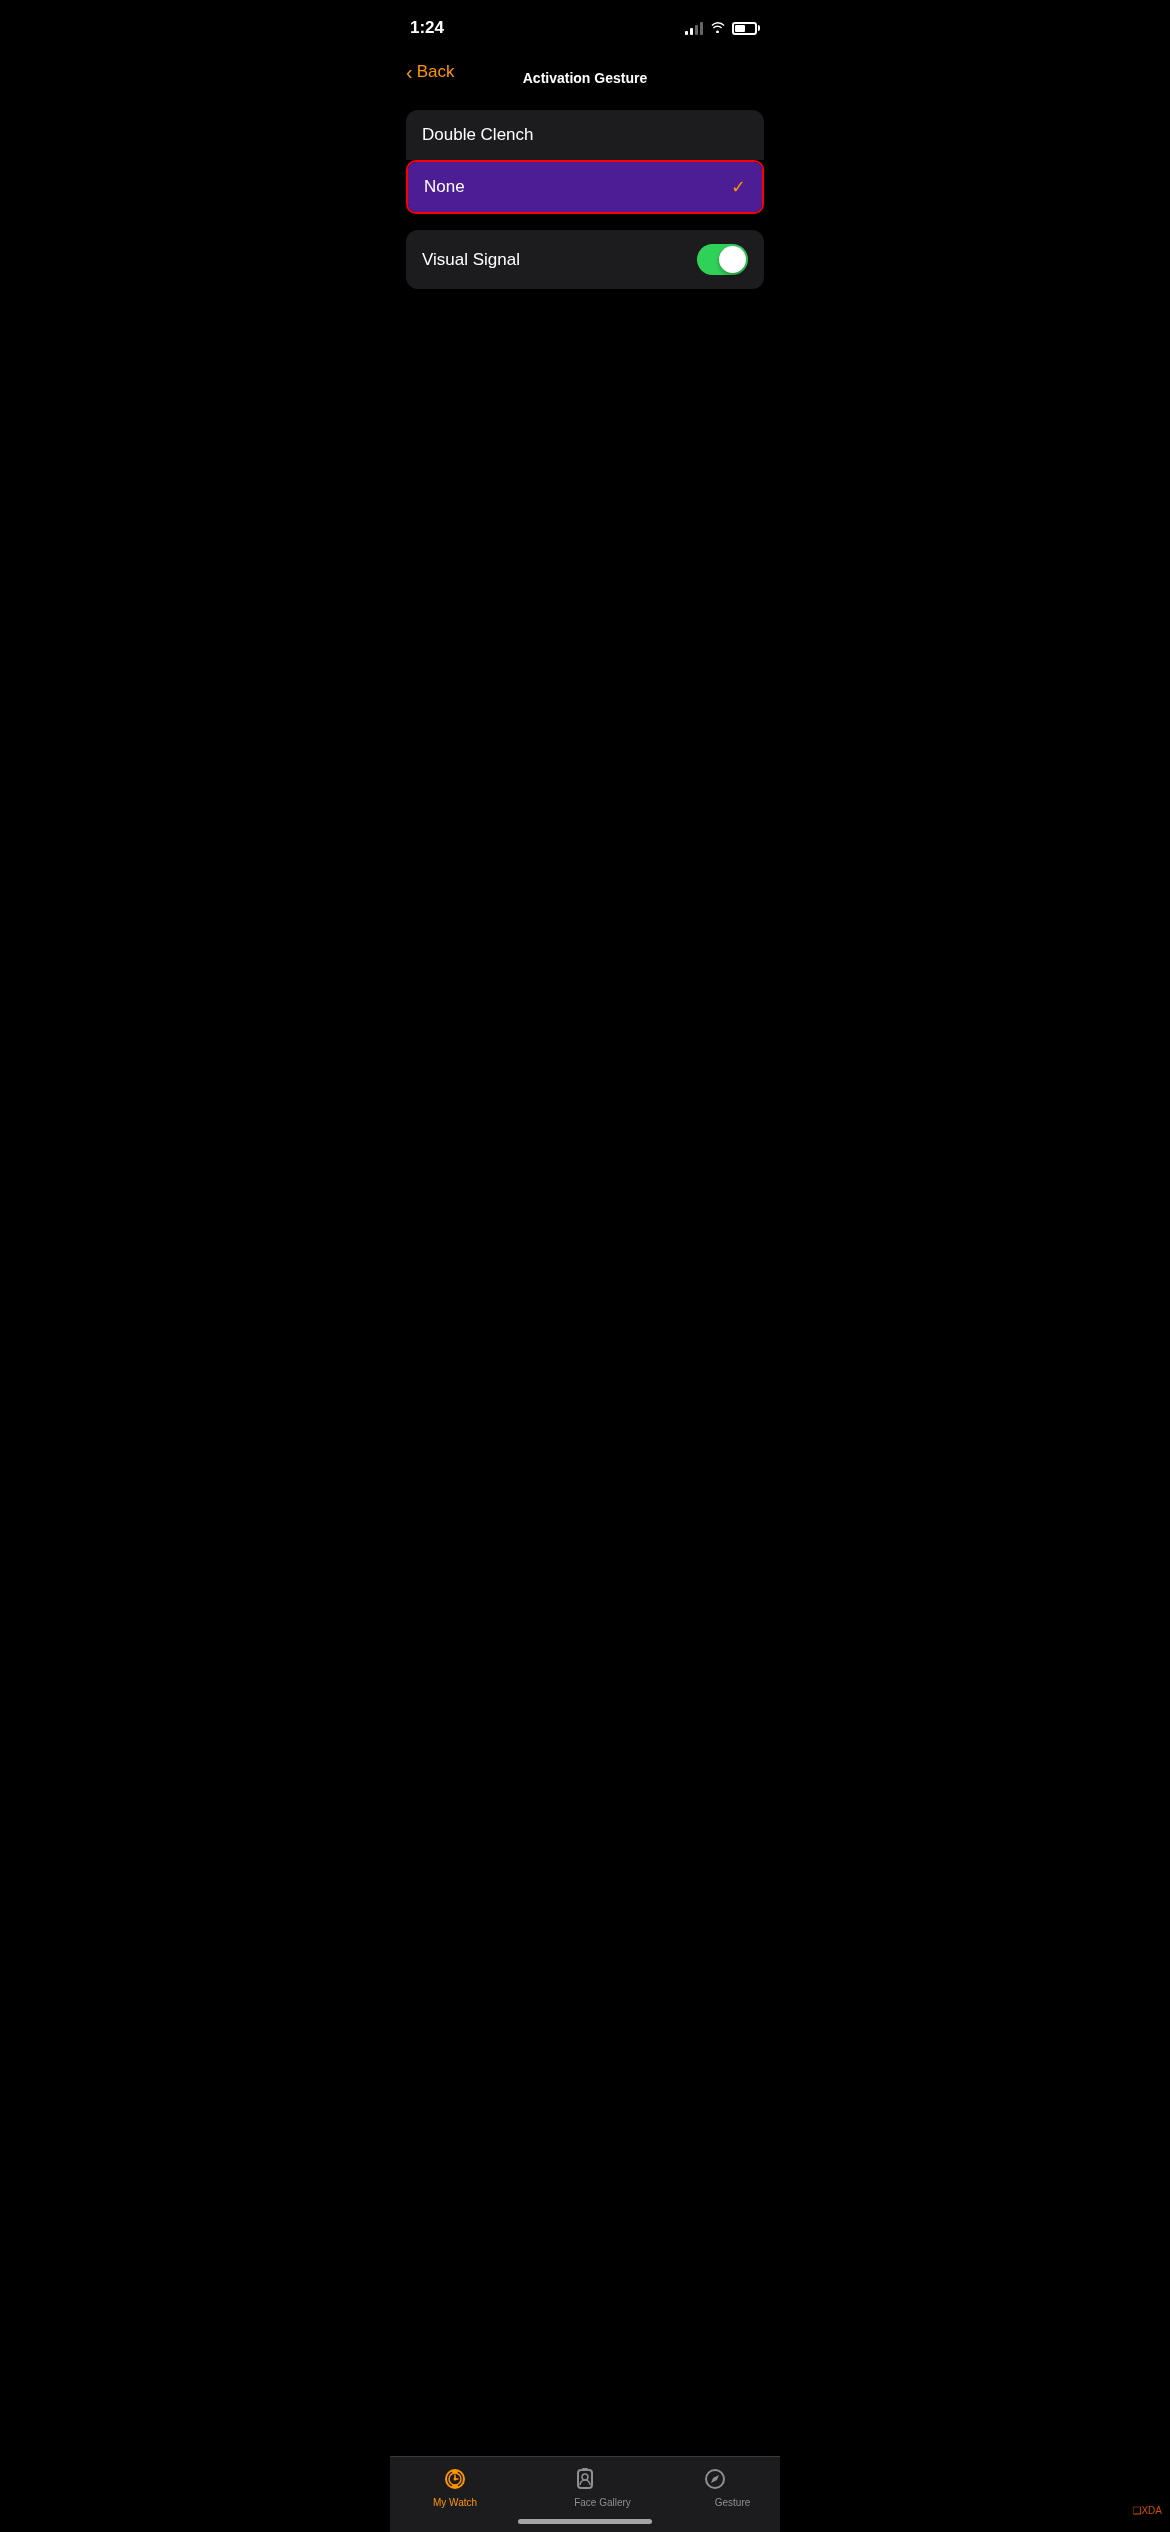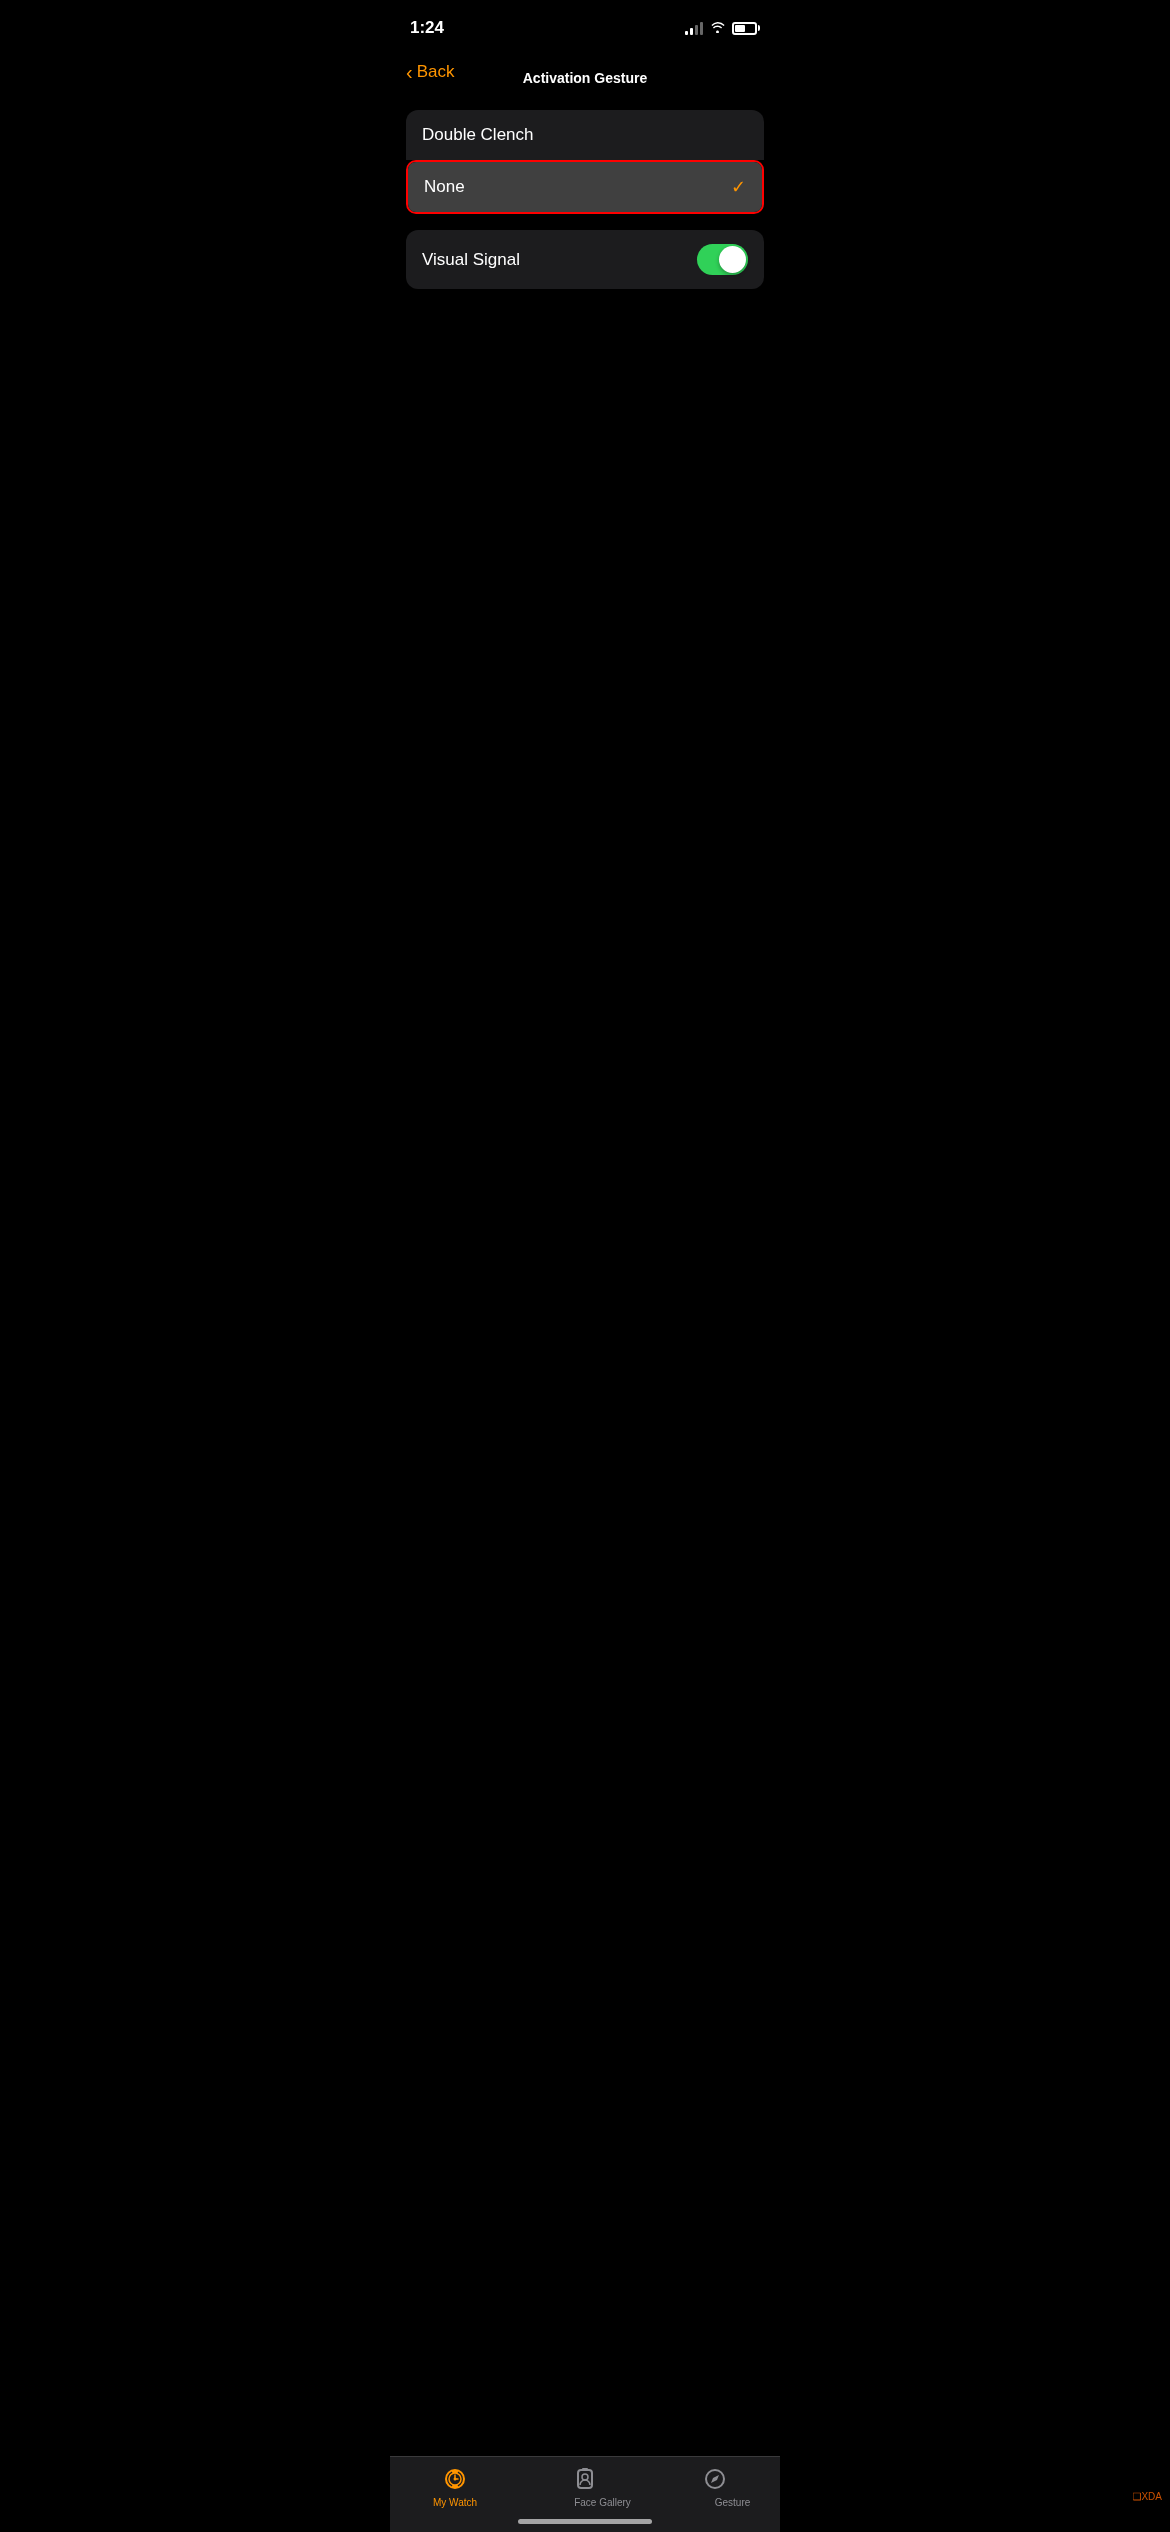--- a/index.html
+++ b/index.html
@@ -238,21 +238,21 @@
       width: 134px;
       height: 5px;
       background: #ffffff;
       border-radius: 3px;
       opacity: 0.6;
     }
 
     
     .xda-watermark {
       position: fixed;
-      bottom: 30px;
+      bottom: 16px;
       right: 8px;
       font-size: 10px;
       color: #ff6600;
       opacity: 0.8;
     }
   </style>
 </head>
 <body>
 
 <div class="status-bar">
@@ -288,21 +288,21 @@
   <span class="nav-title">Activation Gesture</span>
 </div>
 
 <div class="non-selected-section" style="margin: 8px 16px 0 16px; border-radius: 12px 12px 0 0;">
   <div class="list-item">
     <span class="list-item-label">Double Clench</span>
   </div>
 </div>
 
 <div class="selected-wrapper">
-  <div class="list-item" style="background:#404040;">
+  <div class="list-item" style="background:#4c1d95;">
     <span class="list-item-label">None</span>
     <span class="checkmark">✓</span>
   </div>
 </div>
 
 <div style="margin: 0 16px; margin-top: 16px;">
   <div class="list-section" style="margin-bottom: 12px;">
     <div class="list-item">
       <span class="list-item-label">Visual Signal</span>
       <div class="toggle-container">

